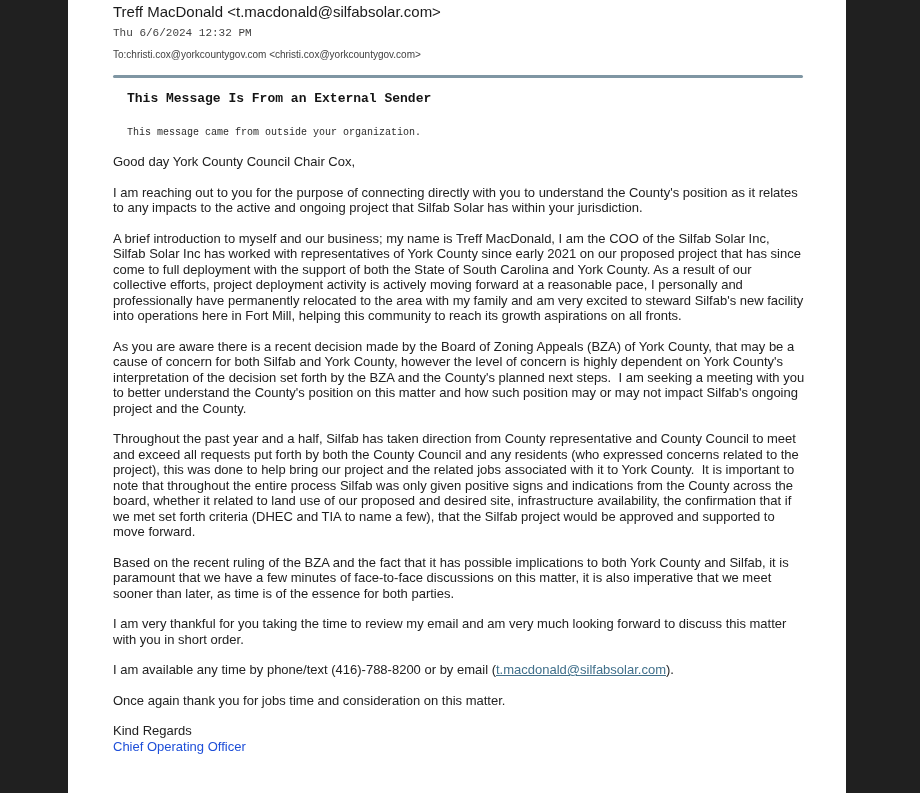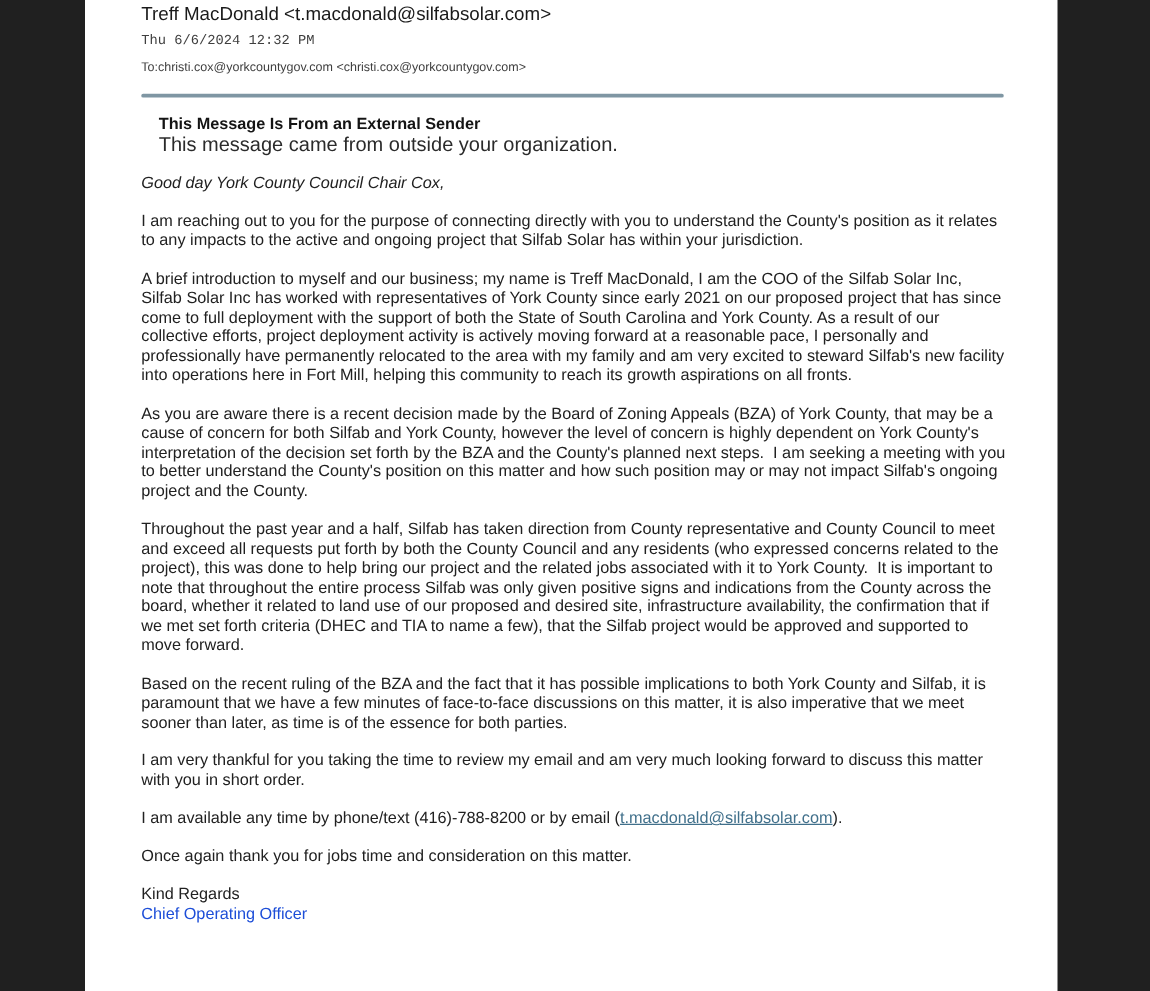--- a/index.html
+++ b/index.html
@@ -46,45 +46,45 @@
   .header-divider {
     margin-top: 14px;
     height: 3px;
     width: 690px;
     background: #7f96a3;
     border-radius: 2px;
   }
   .external-banner {
     margin-top: 13px;
     padding-left: 14px;
+    font-family: Liberation Mono, monospace;
   }
   .banner-title {
     font-size: 13px;
     font-weight: bold;
     line-height: 15px;
     color: #141414;
   }
   .banner-sub {
-    margin-top: 4px;
-    font-size: 16px;
+    margin-top: 20px;
+    font-size: 10px;
     line-height: 13px;
     color: #2b2b2b;
   }
   .mail-body {
     font-size: 13px;
     line-height: 15.5px;
     color: #212121;
     max-width: 694px;
   }
   .mail-body p {
     margin: 15px 0 0 0;
     white-space: pre-wrap;
   }
   .mail-body p.greeting {
-    font-style: italic;
   }
   a.email-link {
     color: #41708b;
     text-decoration: underline;
     cursor: pointer;
     margin-top: 12px;
   }
   .sig-name {
     margin-top: 15px;
     font-weight: bold;

